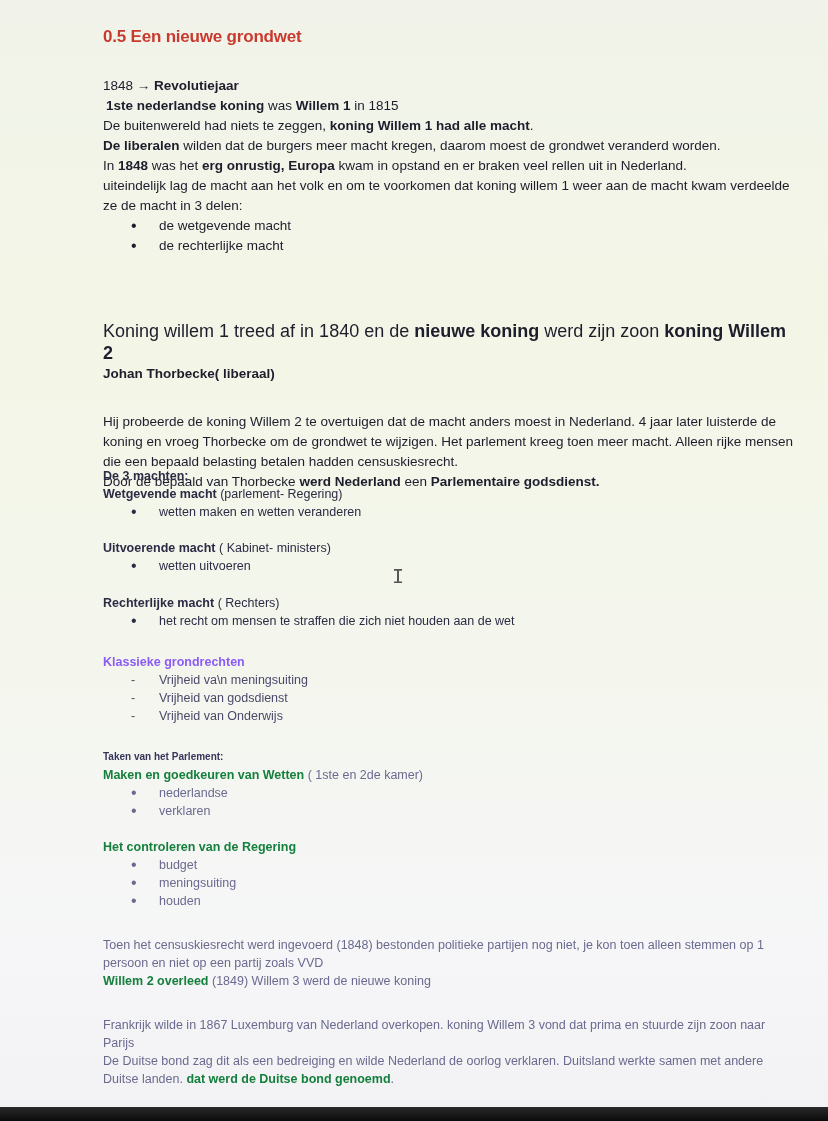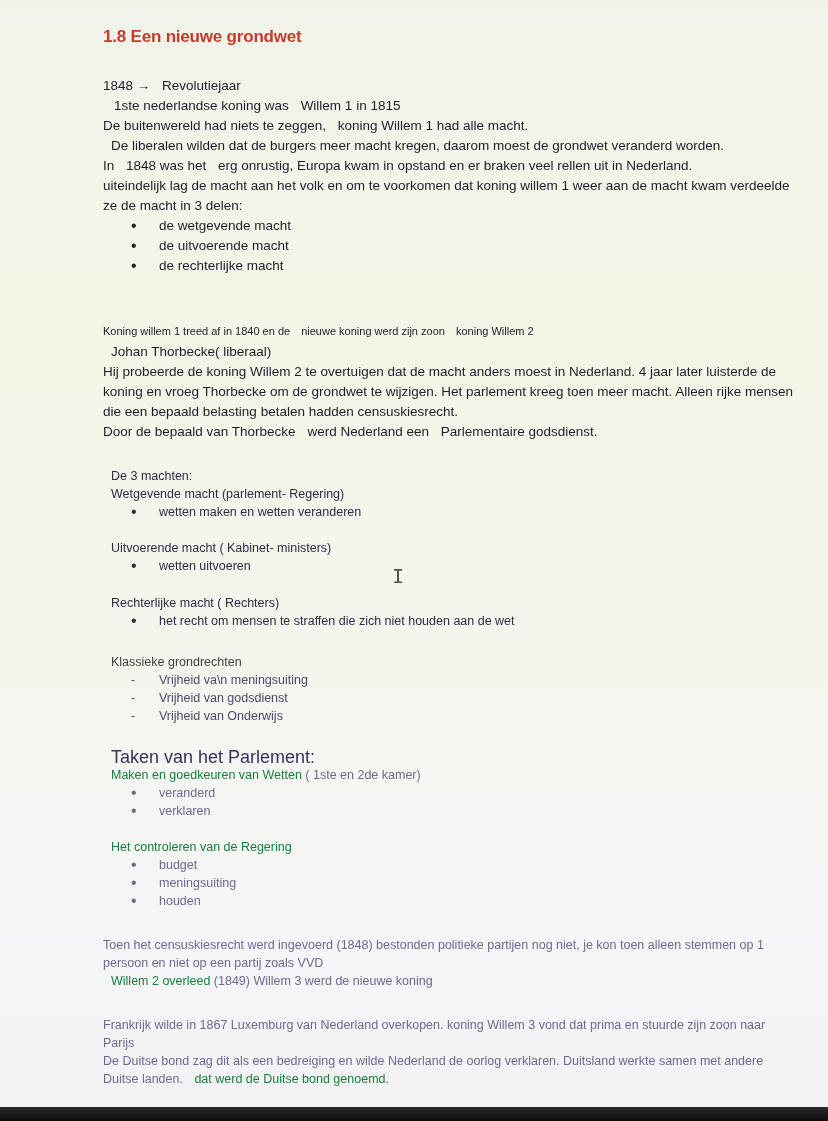--- a/index.html
+++ b/index.html
@@ -11,72 +11,71 @@
     .page {
       position: absolute; left: 103px; top: 0; width: 700px;
       font-family: "Liberation Sans", sans-serif;
       font-size: 13.5px; line-height: 20px; color: #1d1d2c;
     }
     .title {
       position: absolute; top: 27px; left: 0;
       color: #c93a2e; font-weight: bold; font-size: 17px; letter-spacing: -0.2px;
     }
     .blk { position: absolute; left: 0; width: 690px; }
-    .b { font-weight: normal; margin-left: 8px; }
+    .b { font-weight: bold; }
     ul.bul { list-style: none; margin: 0; padding: 0; }
     ul.bul li { position: relative; padding-left: 56px; }
     ul.bul li::before {
       content: "\2022"; position: absolute; left: 28px; top: 0; font-size: 16px;
     }
     ul.dash { list-style: none; margin: 0; padding: 0; }
     ul.dash li { position: relative; padding-left: 56px; }
     ul.dash li::before { content: "-"; position: absolute; left: 28px; }
     .small { font-size: 12.5px; line-height: 18px; color: #2b2b45; }
     .lighter { color: #4a4a6a; }
     .faded { color: #6a6a90; }
     .faded .b { color: #15803d; }
-    .bigline { font-size: 11px; line-height: 22px; }
+    .bigline { font-size: 18px; line-height: 22px; }
     .cursor {
       position: absolute; left: 392px; top: 565px; width: 10px; height: 22px;
       color: #555; font-family: "DejaVu Sans Mono", monospace; font-size: 20px; line-height: 22px;
     }
     .bottombar {
       position: absolute; left: 0; bottom: 0; width: 828px; height: 14px;
       background: linear-gradient(180deg, #2a2a2a, #0b0b0b);
     }
   </style>
 </head>
 <body>
 
 <div class="page">
 
-  <div class="title">1.8 Een nieuwe grondwet</div>
+  <div class="title">0.5 Een nieuwe grondwet</div>
 
   <div class="blk" style="top:76px;">
     <div>
       <span>1848</span>
       <span>→</span>
       <span class="b">Revolutiejaar</span>
     </div>
     <div style="padding-left:3px;"><span class="b">1ste nederlandse koning</span><span> was </span><span class="b">Willem 1</span><span> in 1815</span></div>
     <div><span>De buitenwereld had niets te zeggen, </span><span class="b">koning Willem 1 had alle macht</span><span>.</span></div>
     <div style="width:660px;"><span class="b">De liberalen</span><span> wilden dat de burgers meer macht kregen, daarom moest de grondwet veranderd worden.</span></div>
     <div><span>In </span><span class="b">1848</span><span> was het </span><span class="b">erg onrustig, Europa</span><span> kwam in opstand en er braken veel rellen uit in Nederland.</span></div>
     <div style="width:690px;">uiteindelijk lag de macht aan het volk en om te voorkomen dat koning willem 1 weer aan de macht kwam verdeelde ze de macht in 3 delen:</div>
     <ul class="bul">
       <li>de wetgevende macht</li>
-      <li>de uitvoerende macht</li>
       <li>de rechterlijke macht</li>
     </ul>
   </div>
 
   <div class="blk" style="top:320px;">
     <div class="bigline"><span>Koning willem 1 treed af in 1840 en de </span><span class="b">nieuwe koning</span><span> werd zijn zoon </span><span class="b">koning Willem 2</span></div>
     <div class="b">Johan Thorbecke( liberaal)</div>
-    <div style="width:695px;">Hij probeerde de koning Willem 2 te overtuigen dat de macht anders moest in Nederland. 4 jaar later luisterde de koning en vroeg Thorbecke om de grondwet te wijzigen. Het parlement kreeg toen meer macht. Alleen rijke mensen die een bepaald belasting betalen hadden censuskiesrecht.</div>
+    <div style="width:695px;margin-top:28px;">Hij probeerde de koning Willem 2 te overtuigen dat de macht anders moest in Nederland. 4 jaar later luisterde de koning en vroeg Thorbecke om de grondwet te wijzigen. Het parlement kreeg toen meer macht. Alleen rijke mensen die een bepaald belasting betalen hadden censuskiesrecht.</div>
     <div><span>Door de bepaald van Thorbecke </span><span class="b">werd Nederland</span><span> een </span><span class="b">Parlementaire godsdienst.</span></div>
   </div>
 
   <div class="blk small" style="top:467px;">
     <div class="b">De 3 machten:</div>
     <div><span class="b">Wetgevende macht</span><span> (parlement- Regering)</span></div>
     <ul class="bul">
       <li>wetten maken en wetten veranderen</li>
     </ul>
   </div>
@@ -89,33 +88,33 @@
   </div>
 
   <div class="blk small" style="top:594px;">
     <div><span class="b">Rechterlijke macht</span><span> ( Rechters)</span></div>
     <ul class="bul">
       <li>het recht om mensen te straffen die zich niet houden aan de wet</li>
     </ul>
   </div>
 
   <div class="blk small lighter" style="top:653px;">
-    <div class="b" style="color:#404040;">Klassieke grondrechten</div>
+    <div class="b" style="color:#8b5cf6;">Klassieke grondrechten</div>
     <ul class="dash">
       <li>Vrijheid va\n meningsuiting</li>
       <li>Vrijheid van godsdienst</li>
       <li>Vrijheid van Onderwijs</li>
     </ul>
   </div>
 
   <div class="blk small faded" style="top:748px;">
-    <div class="b" style="font-size:18px; color:#35355a;">Taken van het Parlement:</div>
+    <div class="b" style="font-size:10px; color:#35355a;">Taken van het Parlement:</div>
     <div><span class="b">Maken en goedkeuren van Wetten</span><span> ( 1ste en 2de kamer)</span></div>
     <ul class="bul">
-      <li>veranderd</li>
+      <li>nederlandse</li>
       <li>verklaren</li>
     </ul>
   </div>
 
   <div class="blk small faded" style="top:838px;">
     <div class="b">Het controleren van de Regering</div>
     <ul class="bul">
       <li>budget</li>
       <li>meningsuiting</li>
       <li>houden</li>

